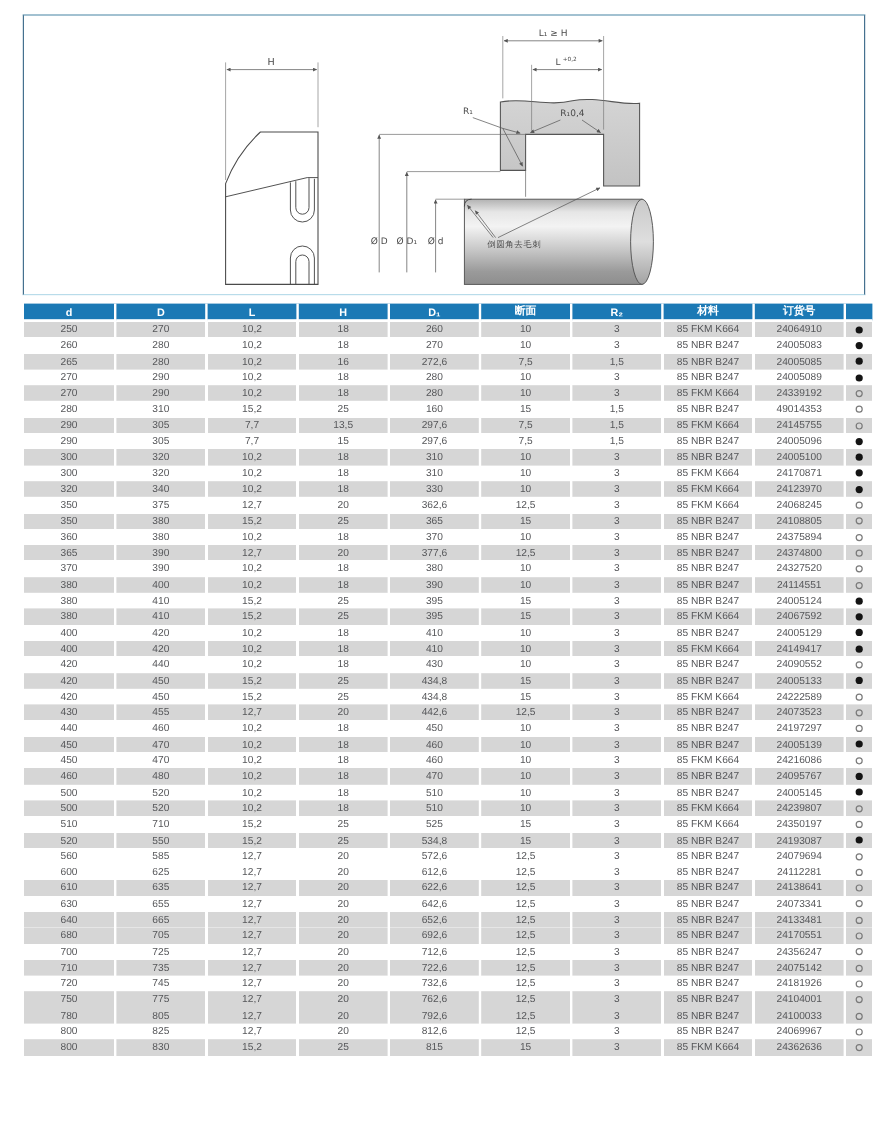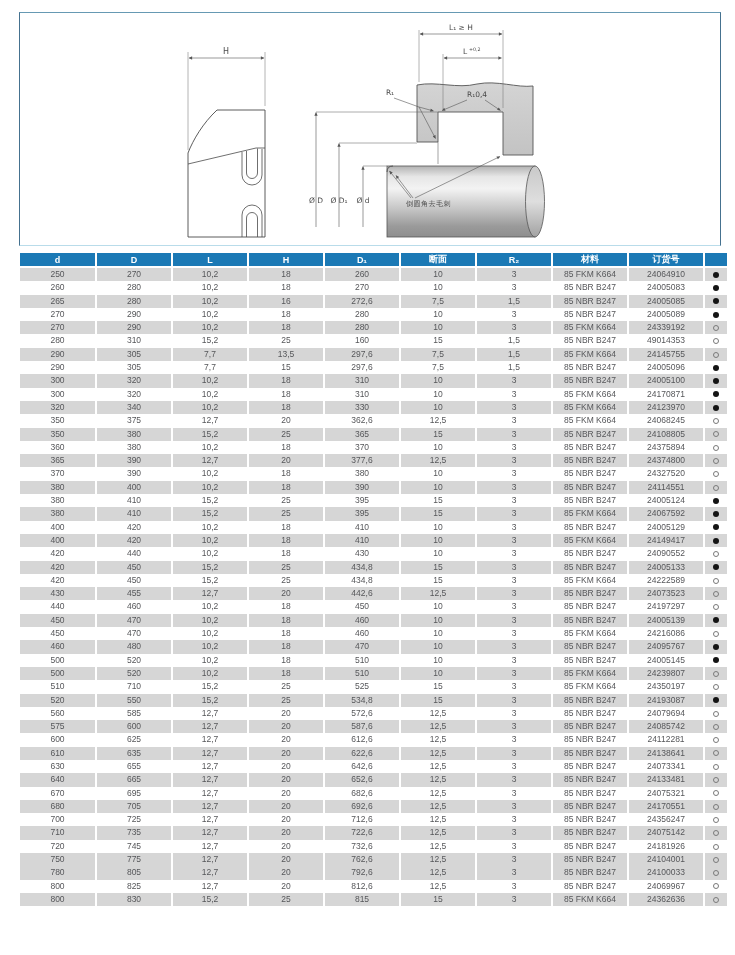--- a/index.html
+++ b/index.html
@@ -543,32 +543,20 @@
           <td>585</td>
           <td>12,7</td>
           <td>20</td>
           <td>572,6</td>
           <td>12,5</td>
           <td>3</td>
           <td>85 NBR B247</td>
           <td>24079694</td>
           <td><span class="dot open"></span></td>
         </tr>
-        <tr class="alt">
-          <td>575</td>
-          <td>600</td>
-          <td>12,7</td>
-          <td>20</td>
-          <td>587,6</td>
-          <td>12,5</td>
-          <td>3</td>
-          <td>85 NBR B247</td>
-          <td>24085742</td>
-          <td><span class="dot open"></span></td>
-        </tr>
         <tr>
           <td>600</td>
           <td>625</td>
           <td>12,7</td>
           <td>20</td>
           <td>612,6</td>
           <td>12,5</td>
           <td>3</td>
           <td>85 NBR B247</td>
           <td>24112281</td>
@@ -603,32 +591,20 @@
           <td>665</td>
           <td>12,7</td>
           <td>20</td>
           <td>652,6</td>
           <td>12,5</td>
           <td>3</td>
           <td>85 NBR B247</td>
           <td>24133481</td>
           <td><span class="dot open"></span></td>
         </tr>
-        <tr>
-          <td>670</td>
-          <td>695</td>
-          <td>12,7</td>
-          <td>20</td>
-          <td>682,6</td>
-          <td>12,5</td>
-          <td>3</td>
-          <td>85 NBR B247</td>
-          <td>24075321</td>
-          <td><span class="dot open"></span></td>
-        </tr>
         <tr class="alt">
           <td>680</td>
           <td>705</td>
           <td>12,7</td>
           <td>20</td>
           <td>692,6</td>
           <td>12,5</td>
           <td>3</td>
           <td>85 NBR B247</td>
           <td>24170551</td>

